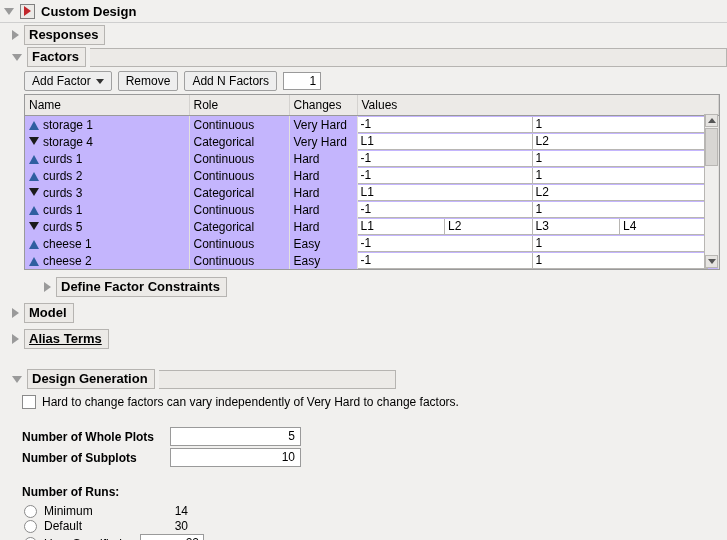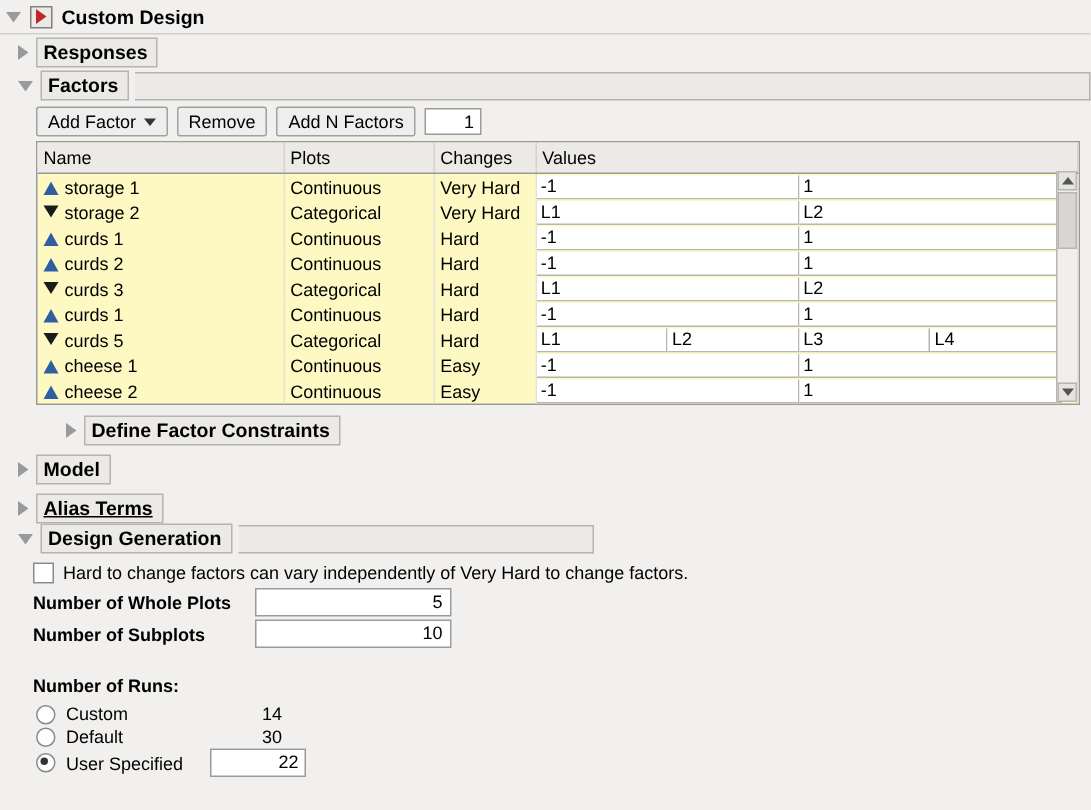--- a/index.html
+++ b/index.html
@@ -88,21 +88,21 @@
   .numbox{
     background:#fff;border:1px solid #9a9a9a;
     width:32px;height:16px;line-height:16px;
     text-align:right;padding-right:4px;font-size:12px;
   }
 
   
   .table-wrap{
     margin:0 4px 0 24px;
     border:1px solid #9a9a9a;
-    background:#fef9c3;
+    background:#c4b5fd;
     width:696px;
     box-sizing:border-box;
   }
   table.factors{border-collapse:collapse;width:100%;table-layout:fixed;}
   table.factors th{
     background:#eceae7;
     font-weight:normal;
     font-size:12px;
     text-align:left;
     padding:2px 4px;
@@ -157,21 +157,21 @@
     display:flex;align-items:center;justify-content:center;
   }
   .vscroll .arrow.bottom{position:absolute;bottom:0;}
   .vscroll .thumb{
     position:absolute;top:14px;left:0;width:13px;height:38px;
     background:#d8d6d3;border:1px solid #b8b6b3;box-sizing:border-box;
   }
 
   
   .dg-body{padding:6px 0 0 22px;}
-  .chk-row{display:flex;align-items:center;gap:6px;margin-bottom:3px;}
+  .chk-row{display:flex;align-items:center;gap:6px;margin-bottom:18px;}
   .chk{
     width:12px;height:12px;border:1px solid #8a8a8a;background:#fff;display:inline-block;
   }
   .field-row{display:flex;align-items:center;margin:2px 0;}
   .field-label{width:148px;font-size:12px;font-weight:bold;}
   .field-input{
     background:#fff;border:1px solid #9a9a9a;
     width:124px;height:17px;line-height:17px;
     text-align:right;padding-right:5px;font-size:12px;
   }
@@ -230,39 +230,39 @@
     <table class="factors">
       <colgroup>
         <col style="width:164px">
         <col style="width:100px">
         <col style="width:68px">
         <col>
       </colgroup>
       <thead>
         <tr>
           <th>Name</th>
-          <th>Plots</th>
+          <th>Role</th>
           <th>Changes</th>
           <th>Values</th>
         </tr>
       </thead>
       <tbody id="factors-body">
           <tr>
             <td class="name-cell"><span class="fico cont"></span><span>storage 1</span></td>
             <td>Continuous</td>
             <td>Very Hard</td>
             <td class="values-cell">
               <div class="levels">
                 <div class="lv" style="width: 175px;">-1</div>
                 <div class="lv" style="width: 175px;">1</div>
               </div>
             </td>
           </tr>
           <tr>
-            <td class="name-cell"><span class="fico cat"></span><span>storage 2</span></td>
+            <td class="name-cell"><span class="fico cat"></span><span>storage 4</span></td>
             <td>Categorical</td>
             <td>Very Hard</td>
             <td class="values-cell">
               <div class="levels">
                 <div class="lv" style="width: 175px;">L1</div>
                 <div class="lv" style="width: 175px;">L2</div>
               </div>
             </td>
           </tr>
           <tr>
@@ -366,21 +366,21 @@
   <div class="section" style="margin-top:6px;">
     <span class="tri tri-right"></span>
     <span class="sec-label">Model</span>
   </div>
 
   <div class="section" style="margin-top:6px;text-decoration:underline;">
     <span class="tri tri-right"></span>
     <span class="sec-label">Alias Terms</span>
   </div>
 
-  <div class="section" style="margin-top:0;">
+  <div class="section" style="margin-top:20px;">
     <span class="tri tri-down"></span>
     <span class="sec-label">Design Generation</span>
     <span class="sec-strip" style="flex:0 0 236px;"></span>
   </div>
 
   <div class="dg-body">
     <div class="chk-row">
       <span class="chk"></span>
       <span>Hard to change factors can vary independently of Very Hard to change factors.</span>
     </div>
@@ -392,21 +392,21 @@
     <div class="field-row">
       <span class="field-label">Number of Subplots</span>
       <span class="field-input">10</span>
     </div>
   </div>
 
   <div class="runs-title">Number of Runs:</div>
   <div id="runs-options">
       <div class="radio-row">
         <span class="radio"></span>
-        <span class="radio-label">Custom</span>
+        <span class="radio-label">Minimum</span>
         <span class="radio-val">14</span>
       </div>
       <div class="radio-row">
         <span class="radio"></span>
         <span class="radio-label">Default</span>
         <span class="radio-val">30</span>
       </div>
       <div class="radio-row">
         <span class="radio on"></span>
         <span class="radio-label">User Specified</span>

